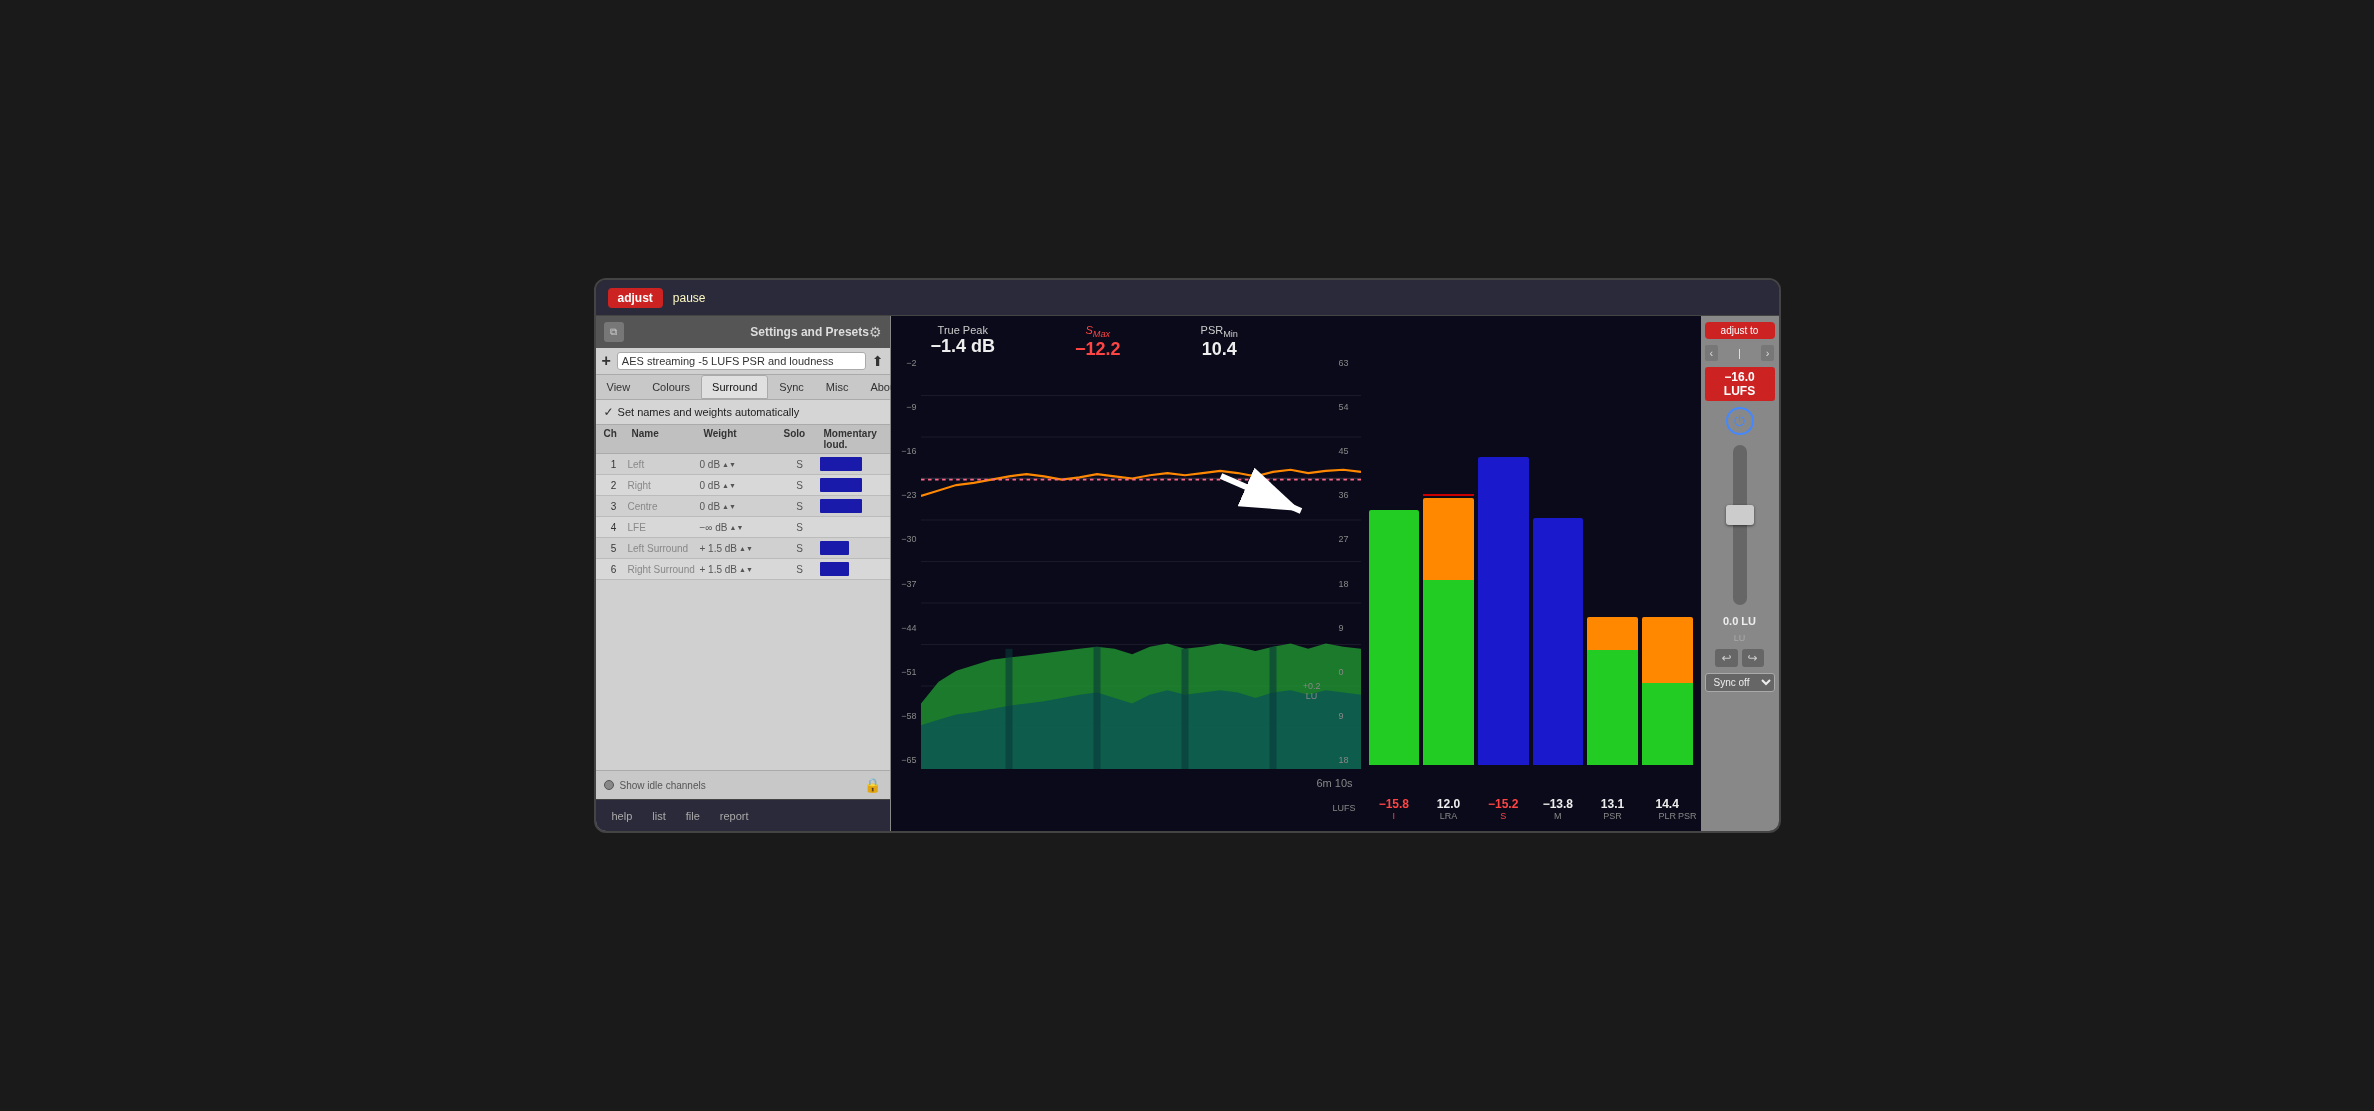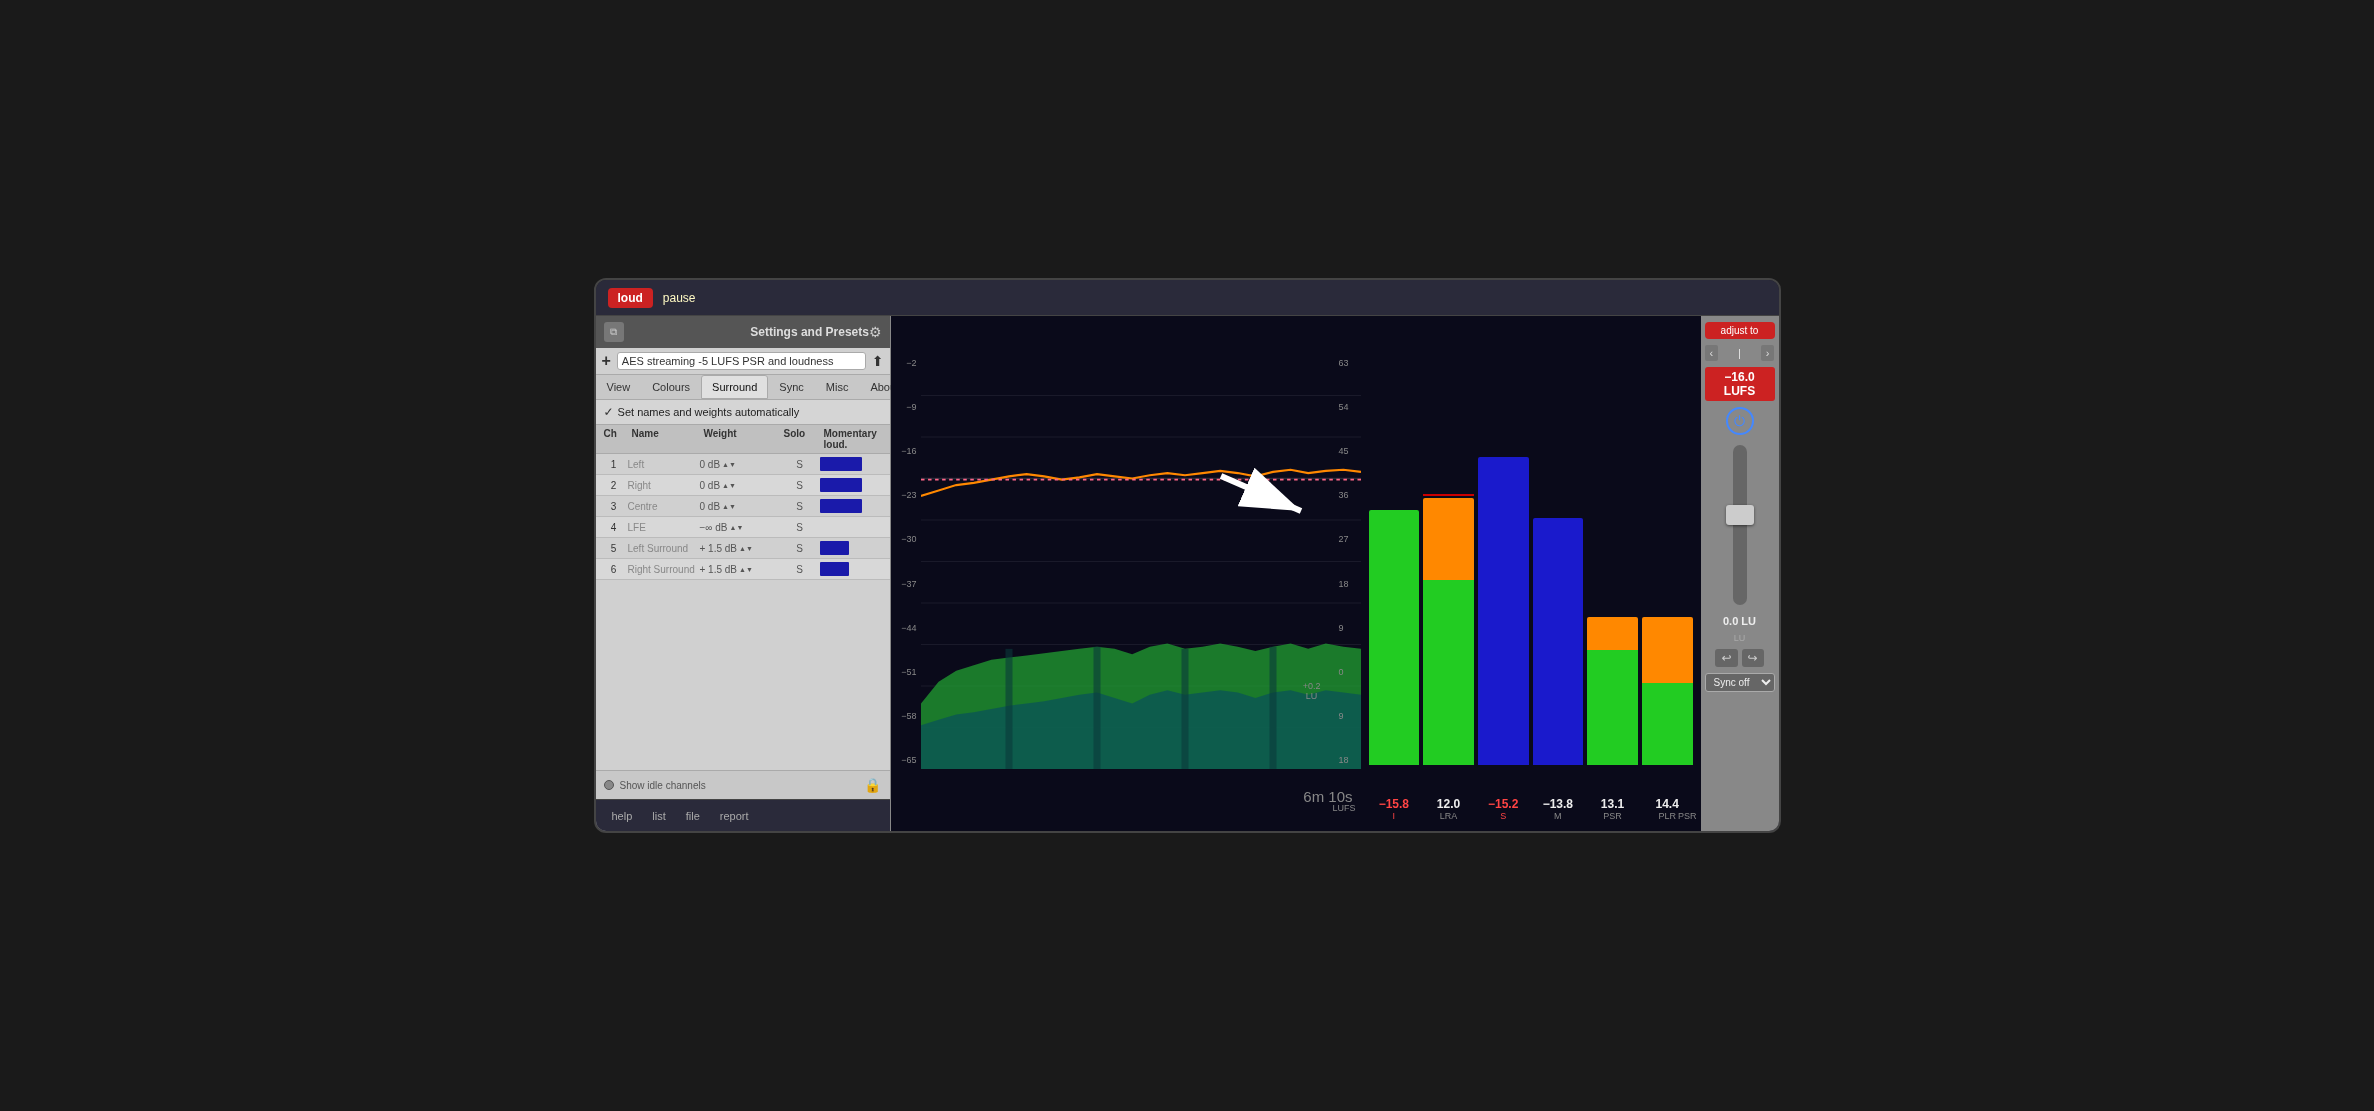--- a/index.html
+++ b/index.html
@@ -422,21 +422,21 @@
       color: #333;
     }
 
   </style>
 </head>
 <body>
 
 <div class="app-container">
 
   <div class="top-bar">
-    <button class="btn-reset">loud</button>
+    <button class="btn-reset">adjust</button>
     <button class="btn-pause">pause</button>
   </div>
 
   <div class="main-content">
 
     <div class="settings-panel">
 
       <div class="panel-titlebar">
         <div class="panel-icon">⧉</div>
         <div class="panel-title">Settings and Presets</div>
@@ -562,20 +562,34 @@
       <div class="bottom-toolbar">
         <button class="bottom-btn">help</button>
         <button class="bottom-btn">list</button>
         <button class="bottom-btn">file</button>
         <button class="bottom-btn">report</button>
       </div>
     </div>
 
     <div class="viz-area">
 
+      <div style="position:absolute; top:8px; left:40px; display:flex; gap:40px; align-items:flex-start; z-index:5;">
+        <div class="metric-group">
+          <span class="metric-title">True Peak</span>
+          <span class="metric-value">−1.4 dB</span>
+        </div>
+        <div class="metric-group">
+          <span class="smax-label"><em>S</em><sub>Max</sub></span>
+          <span class="smax-value">−12.2</span>
+        </div>
+        <div class="metric-group">
+          <span class="metric-title">PSR<sub>Min</sub></span>
+          <span class="metric-value">10.4</span>
+        </div>
+      </div>
 
       <div style="position:absolute; left:0; top:38px; bottom:62px; width:30px; display:flex; flex-direction:column; justify-content:space-between; padding:4px 0; z-index:4;">
         <span class="y-label">−2</span>
         <span class="y-label">−9</span>
         <span class="y-label">−16</span>
         <span class="y-label">−23</span>
         <span class="y-label">−30</span>
         <span class="y-label">−37</span>
         <span class="y-label">−44</span>
         <span class="y-label">−51</span>
@@ -669,21 +683,21 @@
         <span style="font-size:9px; color:#888; text-align:left; padding-left:2px;">45</span>
         <span style="font-size:9px; color:#888; text-align:left; padding-left:2px;">36</span>
         <span style="font-size:9px; color:#888; text-align:left; padding-left:2px;">27</span>
         <span style="font-size:9px; color:#888; text-align:left; padding-left:2px;">18</span>
         <span style="font-size:9px; color:#888; text-align:left; padding-left:2px;">9</span>
         <span style="font-size:9px; color:#888; text-align:left; padding-left:2px;">0</span>
         <span style="font-size:9px; color:#888; text-align:left; padding-left:2px;">9</span>
         <span style="font-size:9px; color:#888; text-align:left; padding-left:2px;">18</span>
       </div>
 
-      <div style="position:absolute; bottom:26px; right:348px; font-size:15px; color:#888; z-index:5;">
+      <div style="position:absolute; bottom:42px; right:348px; font-size:11px; color:#888; z-index:5;">
         <span>6m 10s</span>
       </div>
 
       <div style="position:absolute; bottom:10px; right:0; width:340px; display:flex; gap:4px; padding:0 8px; z-index:5; align-items:flex-start;">
 
         <div style="position:absolute; left:-28px; bottom:8px; font-size:9px; color:#888;">LUFS</div>
 
         <div style="flex:1; text-align:center;">
           <div style="font-size:12px; font-weight:bold; color:#ff4444;">−15.8</div>
           <div style="font-size:9px; color:#ff4444;">I</div>

